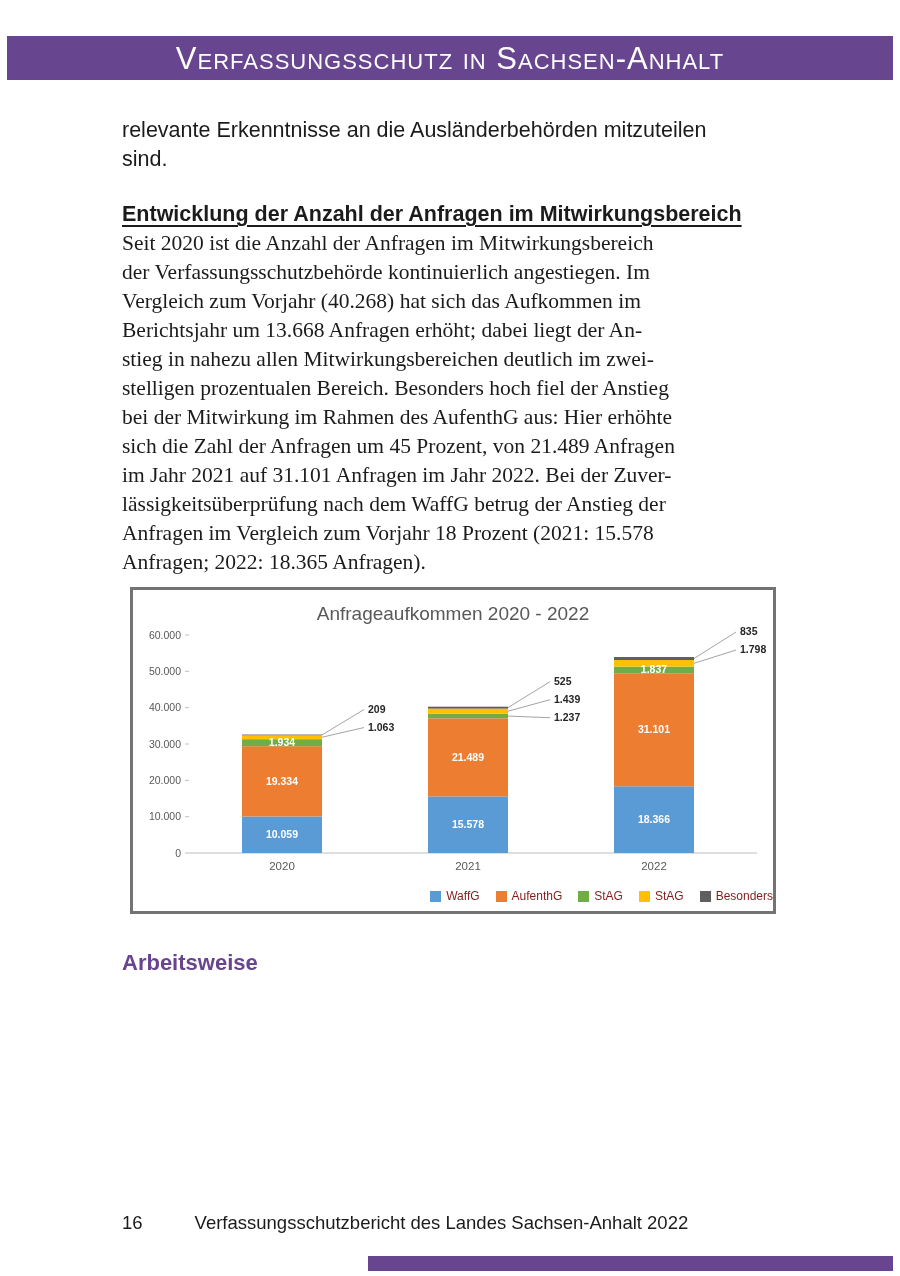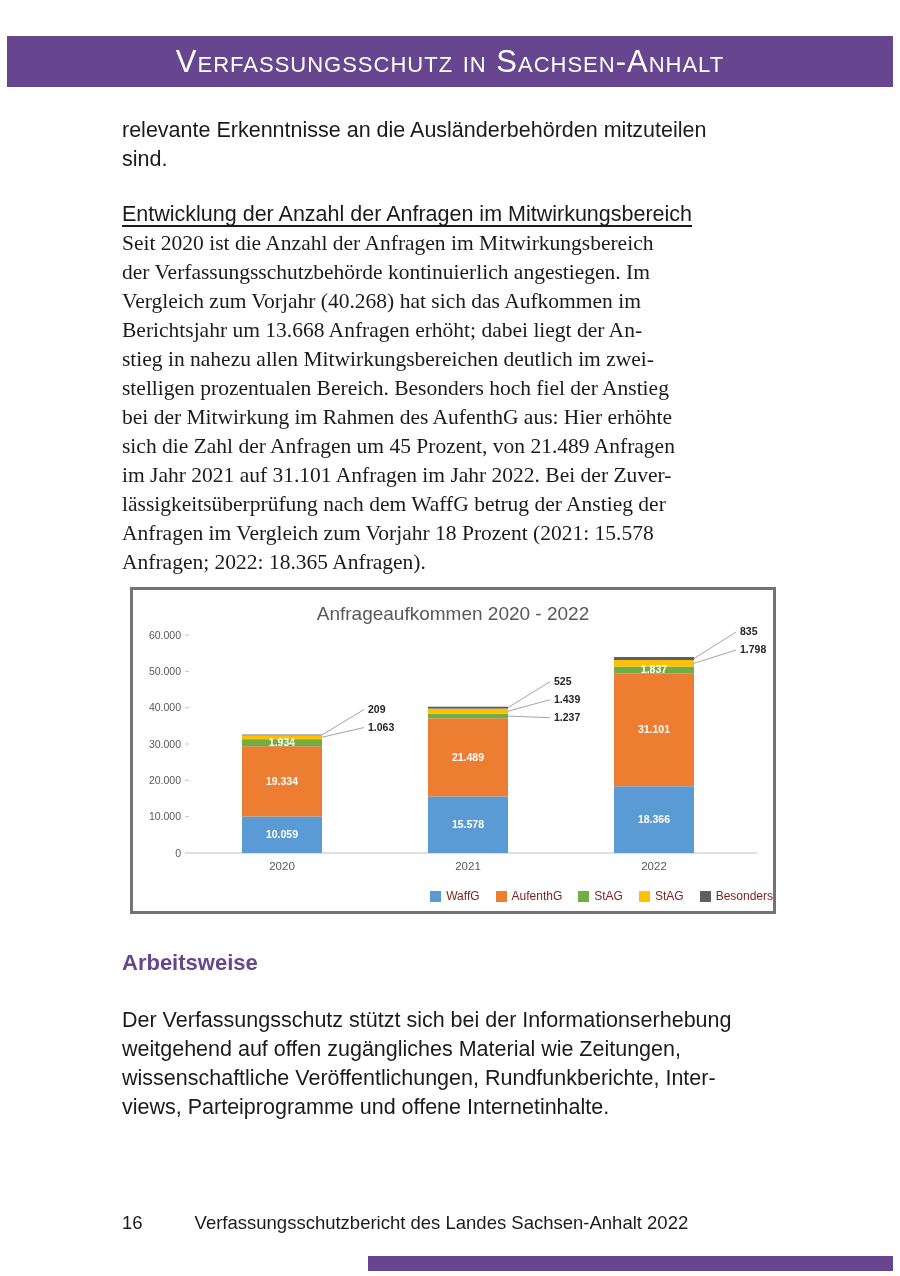--- a/index.html
+++ b/index.html
@@ -4,35 +4,35 @@
 <style>
   html,body { margin:0; padding:0; background:#ffffff; }
   .page {
     position:relative; width:900px; height:1276px; margin:0 auto;
     background:#ffffff; overflow:hidden;
     font-family:"Liberation Sans","DejaVu Sans",sans-serif;
     color:#1b1b1b;
     --purple:#68458F;
   }
   .banner {
-    position:absolute; top:36px; left:7px; right:7px; height:51px;
+    position:absolute; top:36px; left:7px; right:7px; height:44px;
     background:var(--purple);
     display:flex; align-items:center; justify-content:center;
   }
   .banner-title {
     color:#ffffff; font-variant:small-caps; font-size:31px;
     letter-spacing:1px; font-weight:500; line-height:1;
   }
   .content { position:absolute; left:122px; top:116px; width:690px; }
   .body-text {
     font-size:21.5px; line-height:29px; margin:0; white-space:pre-line;
   }
   .intro { margin-bottom:26px; }
   .section-heading {
-    font-size:21.5px; line-height:29px; font-weight:400; margin:0;
+    font-size:21.5px; line-height:29px; font-weight:700; margin:0;
     text-decoration:underline; text-underline-offset:4px;
   }
   .requests-body { margin-bottom:10px;font-family:Liberation Serif, serif; }
   .chart-box {
     margin-left:8px; width:640px; border:3px solid #737373; background:#fff;
     padding-bottom:8px;
   }
   .chart-title { text-align:center; color:#595959; font-size:19px; margin-top:13px; }
   #chart-svg { display:block; margin:2px auto 0 auto; overflow:visible; }
   #chart-svg text { font-family:"Liberation Sans","DejaVu Sans",sans-serif; }
@@ -160,24 +160,20 @@
             <span>StAG</span>
           </span>
           <span class="legend-item">
             <span class="legend-swatch" style="background: rgb(95, 95, 95);"></span>
             <span>Besonders</span>
           </span>
         </div>
     </figure>
 
     <h2 class="sub-heading">Arbeitsweise</h2>
-    <p class="body-text method-body">Der Verfassungsschutz stützt sich bei der Informationserhebung
-weitgehend auf offen zugängliches Material wie Zeitungen,
-wissenschaftliche Veröffentlichungen, Rundfunkberichte, Inter-
-views, Parteiprogramme und offene Internetinhalte.</p>
   </main>
 
   <footer class="footer">
     <span class="page-number">16</span>
     <span class="footer-title">Verfassungsschutzbericht des Landes Sachsen-Anhalt 2022</span>
   </footer>
 
   <div class="bottom-bar"></div>
 </div>
 

